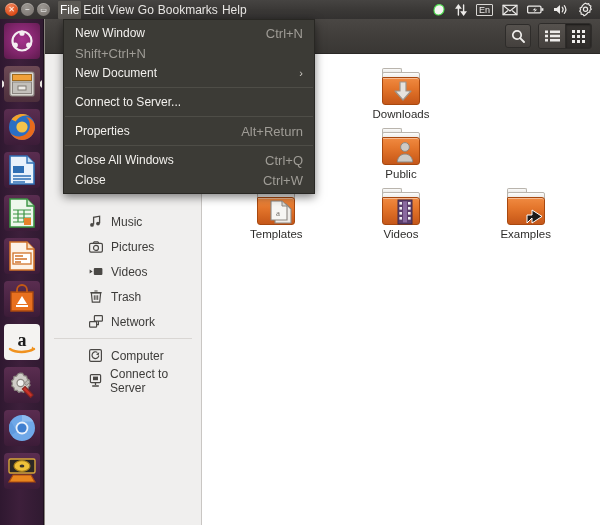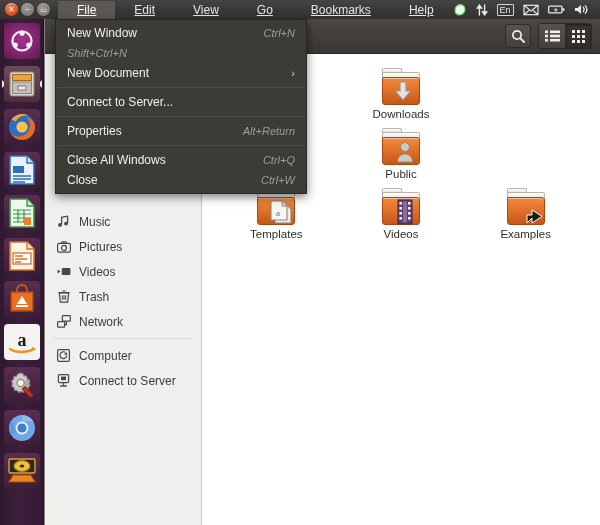--- a/index.html
+++ b/index.html
@@ -23,21 +23,21 @@
           display:flex; align-items:center; justify-content:center;
           font-size:8px; color:#3a3a3a; line-height:1; }
   .wbtn.close { background:radial-gradient(circle at 40% 32%,#f5865a,#d94a17 70%,#a9360d);
                 color:#fff6ef; box-shadow:inset 0 1px 0 rgba(255,255,255,.45); }
   .wbtn.min, .wbtn.max { background:radial-gradient(circle at 40% 32%,#9c9893,#807b76 70%,#615d59);
                 color:#ffffff; box-shadow:inset 0 1px 0 rgba(255,255,255,.28); }
   .wbtn span { transform:translateY(-.5px); }
   .wbtn.max span { font-size:7px; }
 
   #menubar { display:flex; align-items:center; margin-left:8px; height:19px; }
-  .mb-item { color:#e8e6e4; font-size:12px; padding:2px 19px; line-height:14px; cursor:default;text-decoration:underline; }
+  .mb-item { color:#e8e6e4; font-size:12px; padding:2px 2px; line-height:14px; cursor:default; }
   .mb-item.active { background:#5c5954; color:#ffffff; border-radius:1px; }
 
   #tray { margin-left:auto; display:flex; align-items:center; gap:9px; padding-right:7px; }
   .tray-ic { display:flex; align-items:center; justify-content:center; color:#e9e7e5; }
   .kbd-box { border:1px solid #d8d6d3; color:#eceae8; font-size:9px;
              line-height:10px; padding:0 2px; border-radius:1px; }
 
   
   #launcher {
     position:absolute; top:19px; left:0; width:44px; height:506px;
@@ -68,21 +68,21 @@
             justify-content:center; color:#efedeb;
             background:linear-gradient(180deg,#56524e,#44403d); }
   .tb-group .tb-seg.sel { background:linear-gradient(180deg,#383532,#2f2c2a);
             box-shadow:inset 0 1px 2px rgba(0,0,0,.55); }
   .tb-group .tb-seg + .tb-seg { border-left:1px solid #2e2c2a; }
 
   #body { display:flex; height:471px; }
   #sidebar { width:157px; background:#f0efee; border-right:1px solid #c9c6c3;
              padding-top:3px; overflow:hidden; }
   .sb-row { display:flex; align-items:center; gap:8px; height:25px; padding-left:11px;
-            color:#3c3b39; font-size:12px; }
+            color:#3c3b39; font-size:12px;margin-left:32px; }
   .sb-sep { height:1px; background:#d9d6d3; margin:4px 9px; }
   .sb-ic { width:15px; display:flex; align-items:center; justify-content:center; color:#4a4845; }
 
   #content { flex:1; background:#ffffff; position:relative; }
   .icon-grid { display:grid; grid-template-columns:repeat(3,1fr);
                row-gap:8px; padding:14px 12px 0 12px; }
   .fcell { display:flex; flex-direction:column; align-items:center; gap:2px; }
   .flabel { font-size:11.5px; color:#2e2d2b; }
 
   
@@ -94,28 +94,28 @@
             background:linear-gradient(180deg,#fdfdfc,#e6e3df);
             border:1px solid #b9b4ad; border-radius:2px 2px 0 0; }
   .f-front { position:absolute; left:3px; top:9px; width:38px; height:28px;
              background:linear-gradient(180deg,#f08a41 0%,#e4762c 38%,#d2631f 75%,#c4571a 100%);
              border:1px solid #a8480f; border-radius:1px 3px 3px 3px;
              box-shadow:inset 0 1px 0 rgba(255,255,255,.42); }
   .emb { position:absolute; z-index:3; }
 
   
   #filemenu {
-    position:absolute; top:19px; left:55px; width:252px; z-index:50;
+    position:absolute; top:19px; left:63px; width:252px; z-index:50;
     background:#3c3b36; border:1px solid #282723;
     box-shadow:0 3px 9px rgba(0,0,0,.5); padding:3px 0;
   }
   .mrow { display:flex; align-items:center; height:20px; padding:0 11px;
           color:#f2f0ed; font-size:12px; }
   .mrow .lbl { flex:1; }
-  .mrow .acc { color:#9f9c96; font-size:11px;font-style:italic; }
+  .mrow .acc { color:#9f9c96; font-size:13px; }
   .mrow .chev { color:#cfccc6; font-size:11px; }
   .msep { height:1px; background:#4e4d47; margin:4px 1px; }
 </style>
 </head>
 <body>
 
 <div id="screen">
 
   <div id="panel">
     <div class="wbtns">

